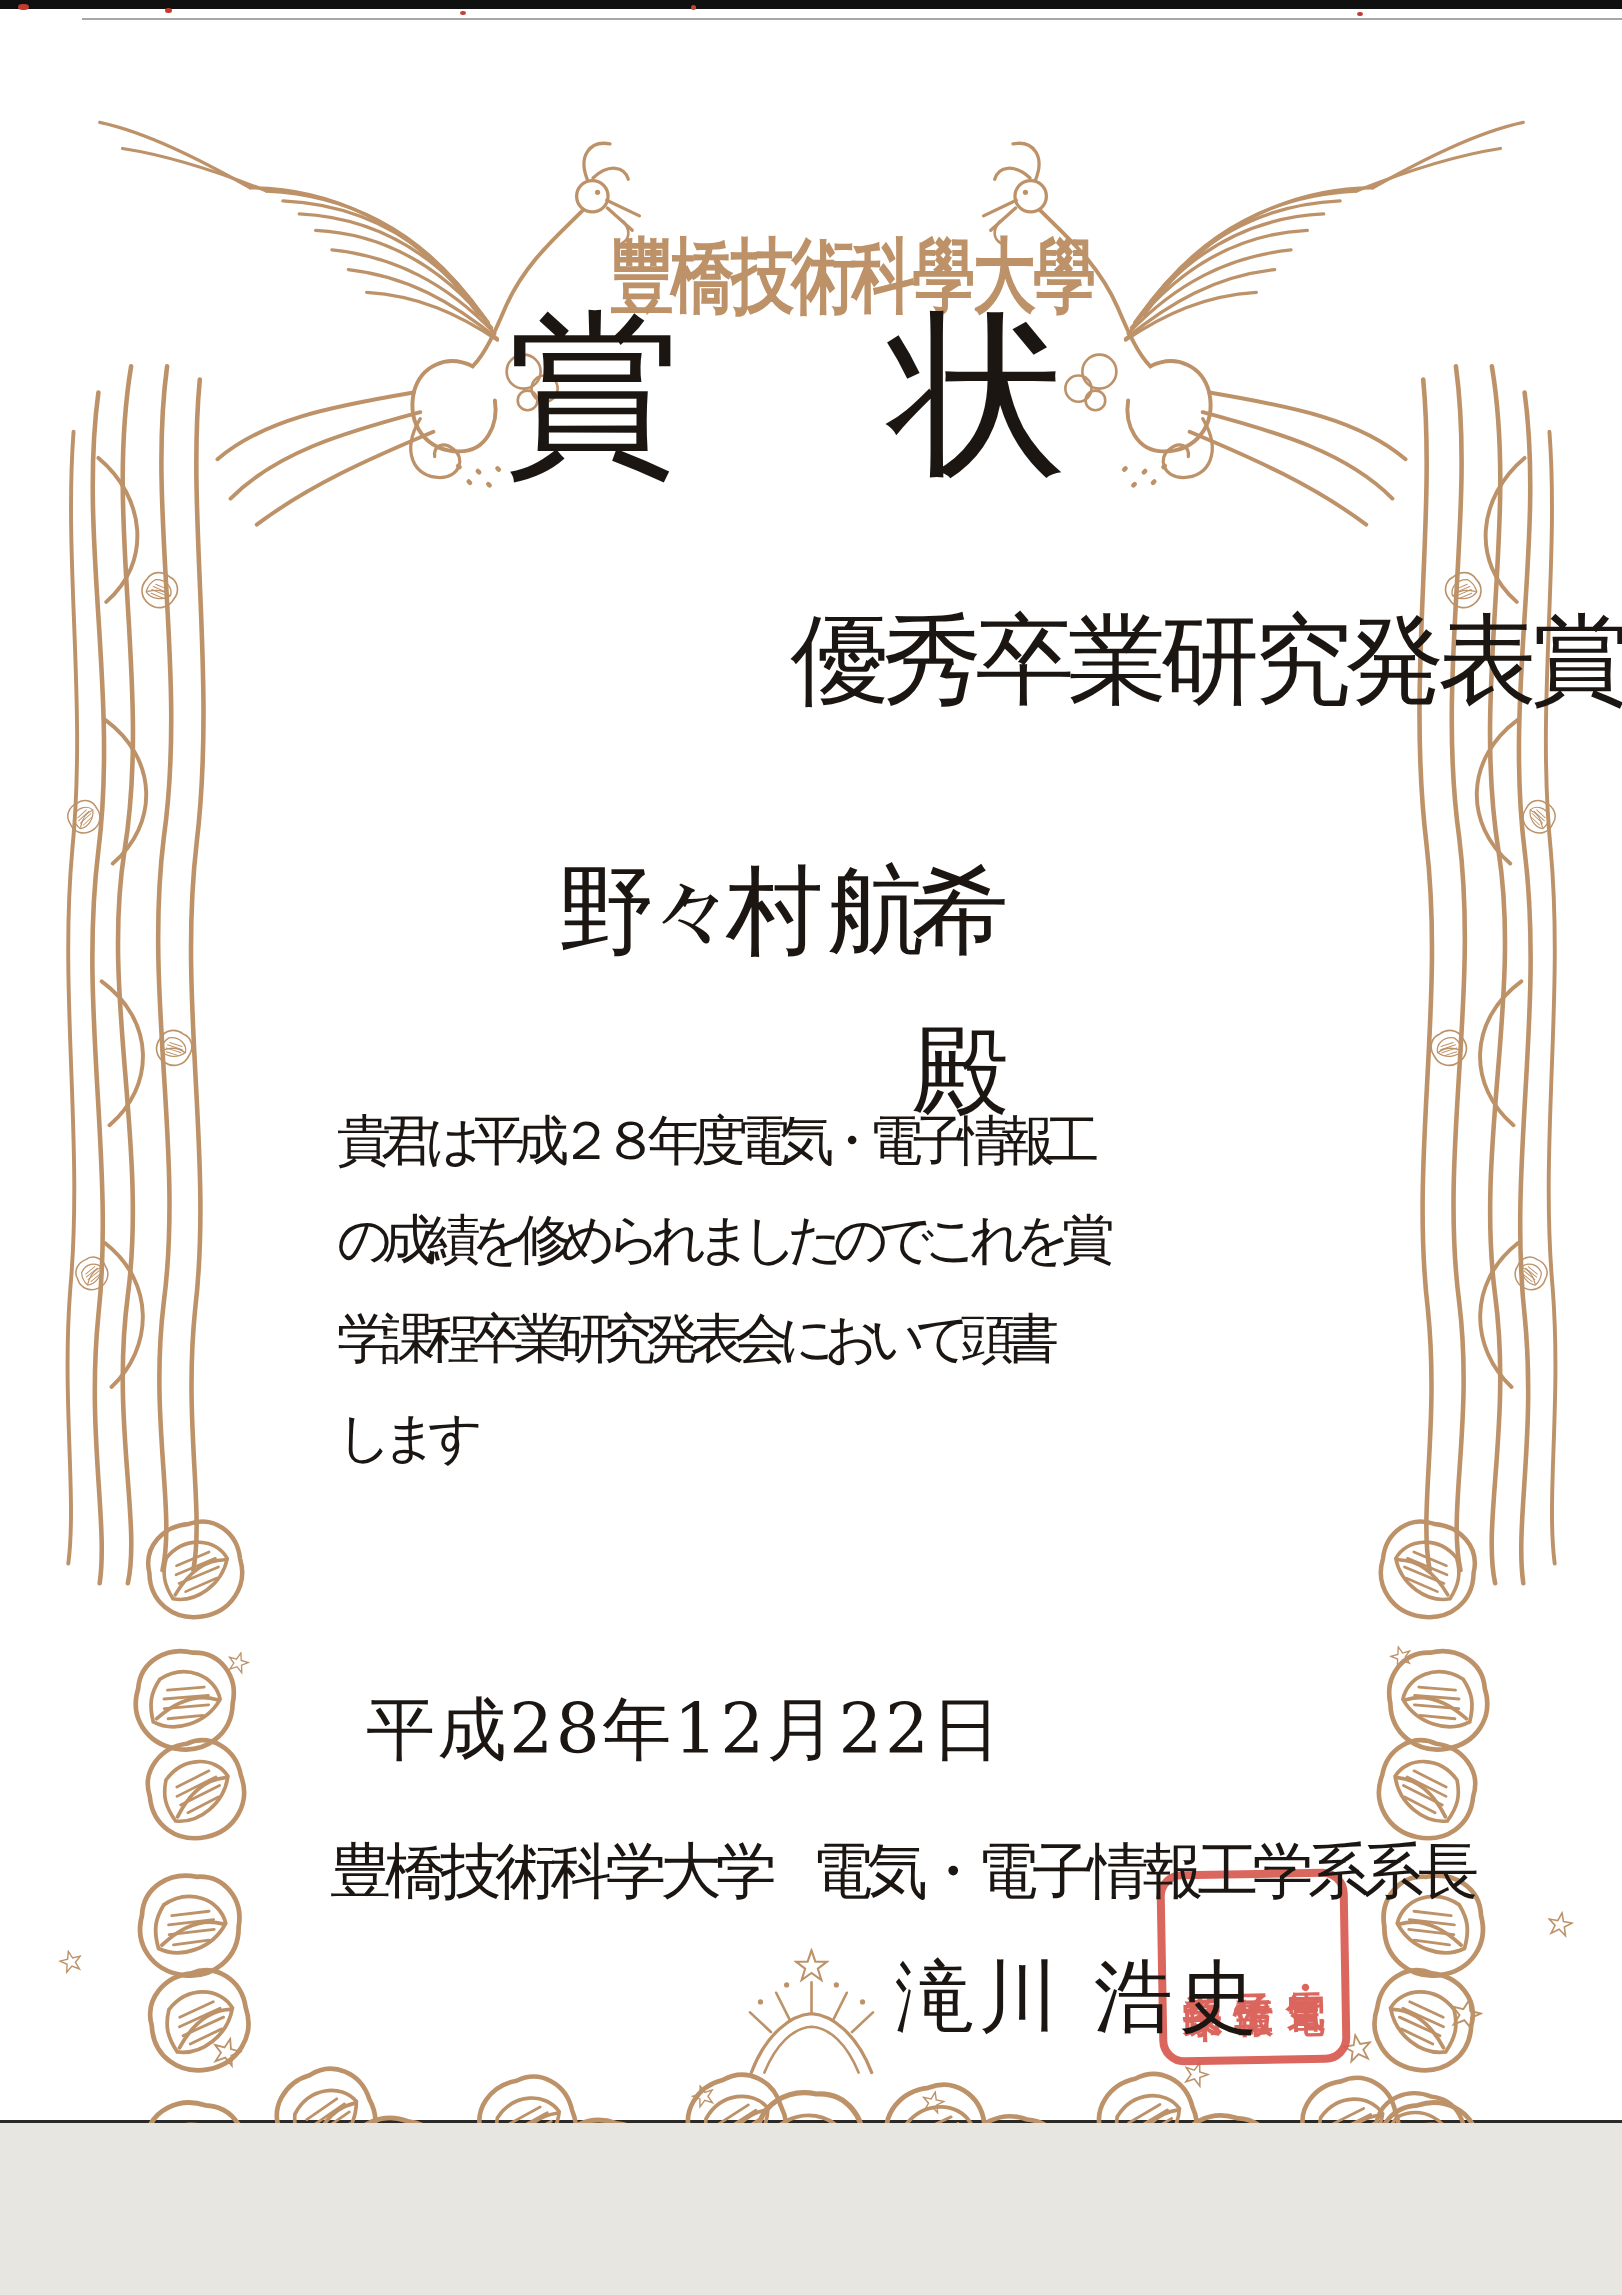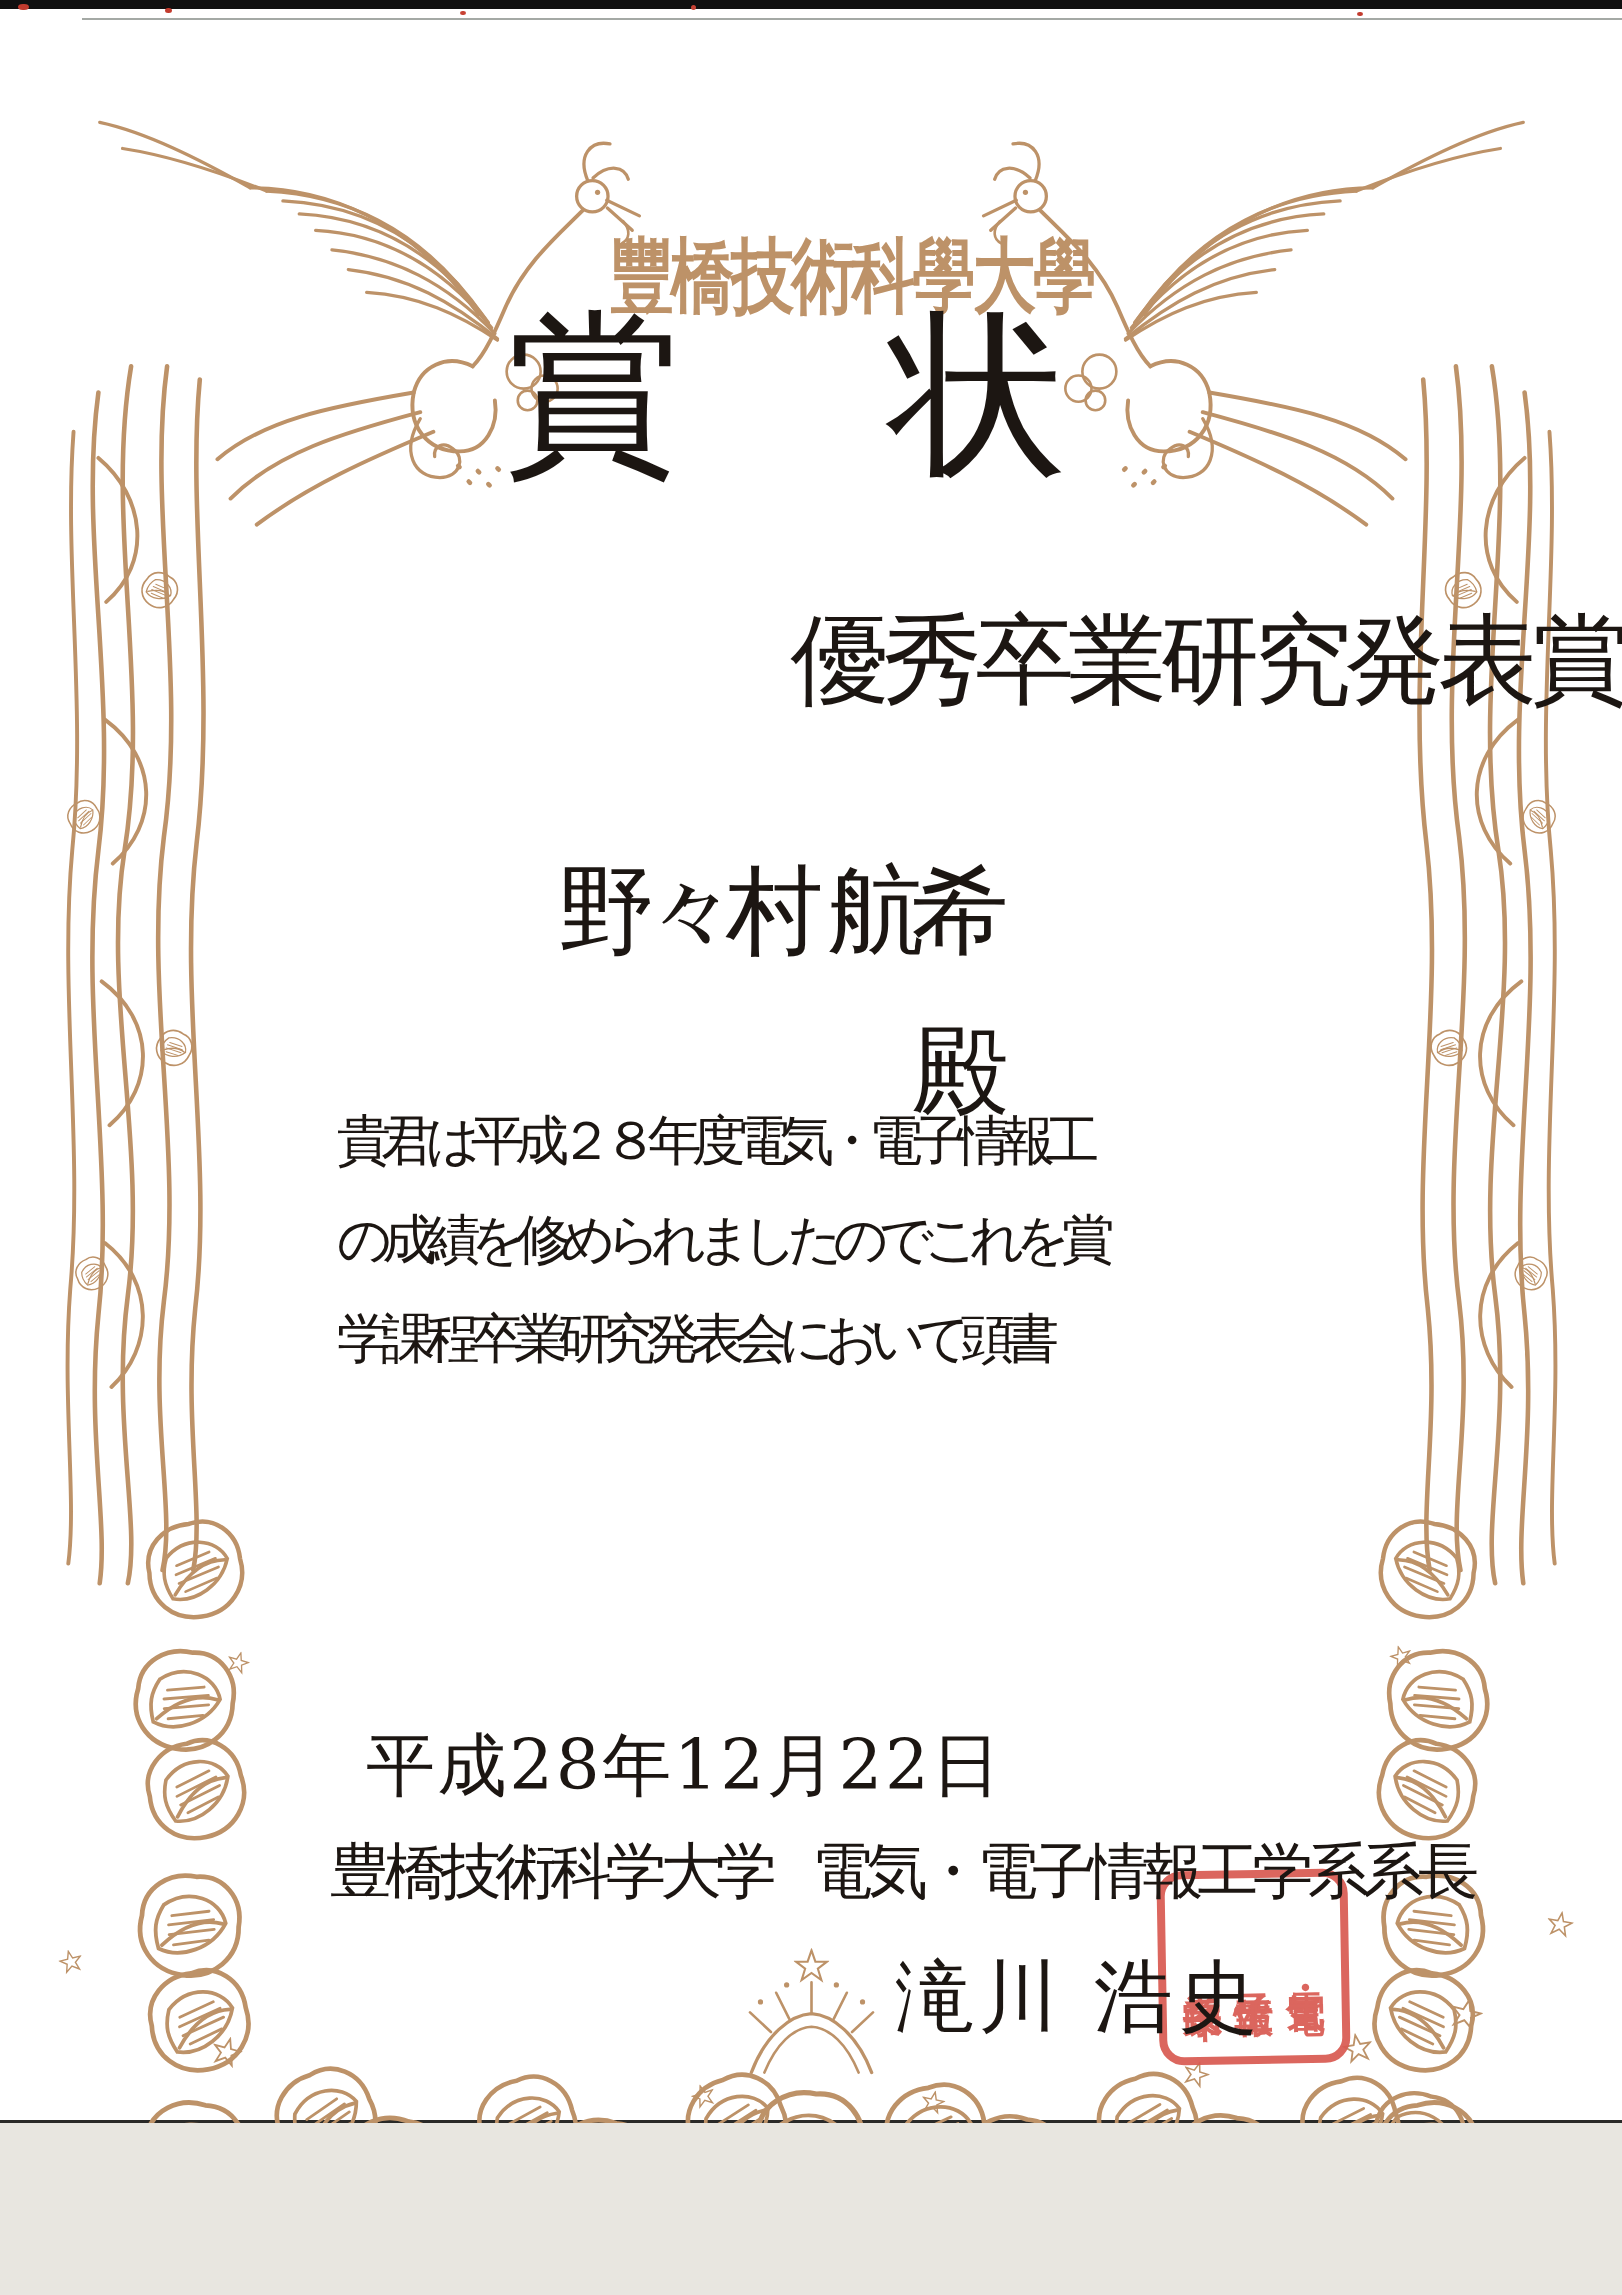--- a/index.html
+++ b/index.html
@@ -37,21 +37,21 @@
   .name-row{
     position:absolute;top:862px;left:558px;display:flex;align-items:flex-end;gap:63px;
     font-size:97px;letter-spacing:-13px;line-height:1;z-index:2;white-space:nowrap;flex-direction:column;
   }
   .body-block{
     position:absolute;top:1091px;left:337px;width:1060px;
     font-size:54px;letter-spacing:-9.8px;line-height:99px;z-index:2;
   }
   .date-row{
     position:absolute;top:1695px;left:366px;
-    font-size:69px;letter-spacing:2.6px;line-height:1;z-index:2;white-space:nowrap;margin-top:36px;
+    font-size:69px;letter-spacing:2.6px;line-height:1;z-index:2;white-space:nowrap;
   }
   .issuer-row{
     position:absolute;top:1836px;left:330px;display:flex;gap:41px;
     font-size:61px;letter-spacing:-5.9px;line-height:1.15;z-index:2;white-space:nowrap;
   }
   .signature-row{
     position:absolute;top:1934px;left:895px;
     font-size:79px;letter-spacing:5.2px;line-height:1;z-index:2;white-space:nowrap;margin-top:24px;
   }
   
@@ -228,20 +228,21 @@
 
   <div class="name-row">
     <span>野々村 航希</span>
     <span>殿</span>
   </div>
 
   <div class="body-block">
     <div>貴君は平成２８年度電気・電子情報工</div>
     <div>の成績を修められましたのでこれを賞</div>
     <div>学課程卒業研究発表会において頭書</div>
+    <div>します</div>
   </div>
 
   <div class="date-row">平成28年12月22日</div>
 
   <div class="issuer-row">
     <span>豊橋技術科学大学</span>
     <span>電気・電子情報工学系系長</span>
   </div>
 
   <div class="signature-row">滝川 浩史</div>

